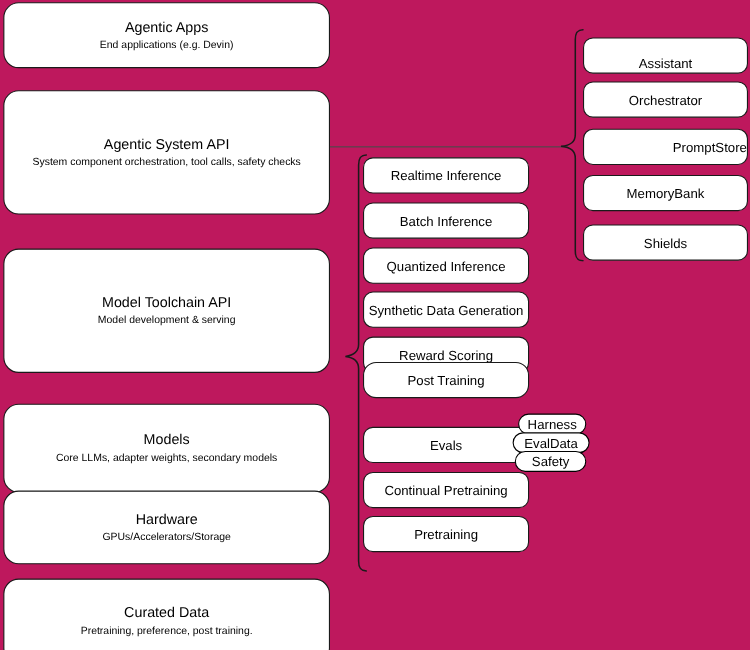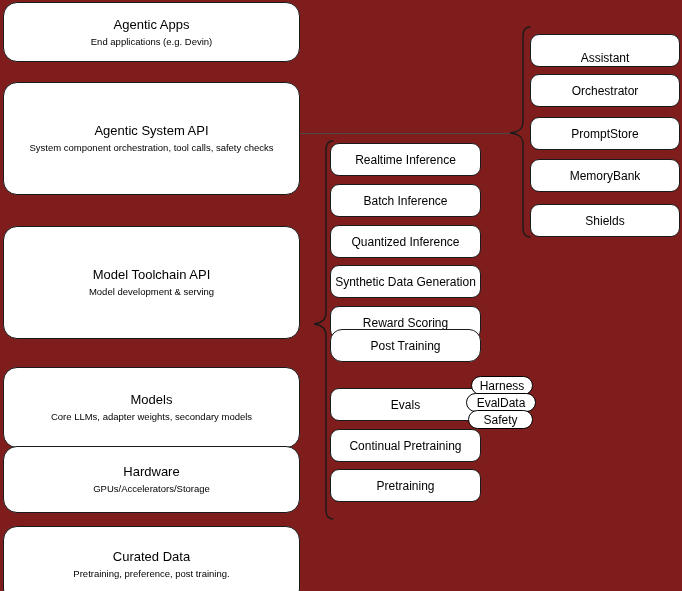--- a/index.html
+++ b/index.html
@@ -8,21 +8,21 @@
     background: #ffffff;
   }
   body {
     font-family: "Liberation Sans", sans-serif;
     color: #000000;
   }
   #canvas {
     position: relative;
     width: 682px;
     height: 591px;
-    background: #7f1d1d;
+    background: #be185d;
     overflow: hidden;
     text-decoration: underline;
   }
 
   
   .rbox {
     position: absolute;
     box-sizing: border-box;
     border: 1.3px solid #1a1a1a;
     border-radius: 14px;
@@ -140,21 +140,21 @@
       <path d="M22 1 C16 1 15 5 15 10 L15 96 C15 103 11 106 2 107 C11 108 15 111 15 118 L15 202 C15 207 16 211 22 211" stroke="#1a1a1a" stroke-width="1.4" fill="none" stroke-linecap="round"></path>
     </svg>
   </div>
 
   <div class="rbox right" style="top:34px;justify-content:flex-end;">
     <div class="title">Assistant</div>
   </div>
   <div class="rbox right" style="top:74px;">
     <div class="title">Orchestrator</div>
   </div>
-  <div class="rbox right" style="top:117px;">
+  <div class="rbox right" style="top:117px;align-items:flex-end;">
     <div class="title">PromptStore</div>
   </div>
   <div class="rbox right" style="top:159px;">
     <div class="title">MemoryBank</div>
   </div>
   <div class="rbox right" style="top:204px;">
     <div class="title">Shields</div>
   </div>
 
   <div class="brace" style="left:313px; top:140px;">

